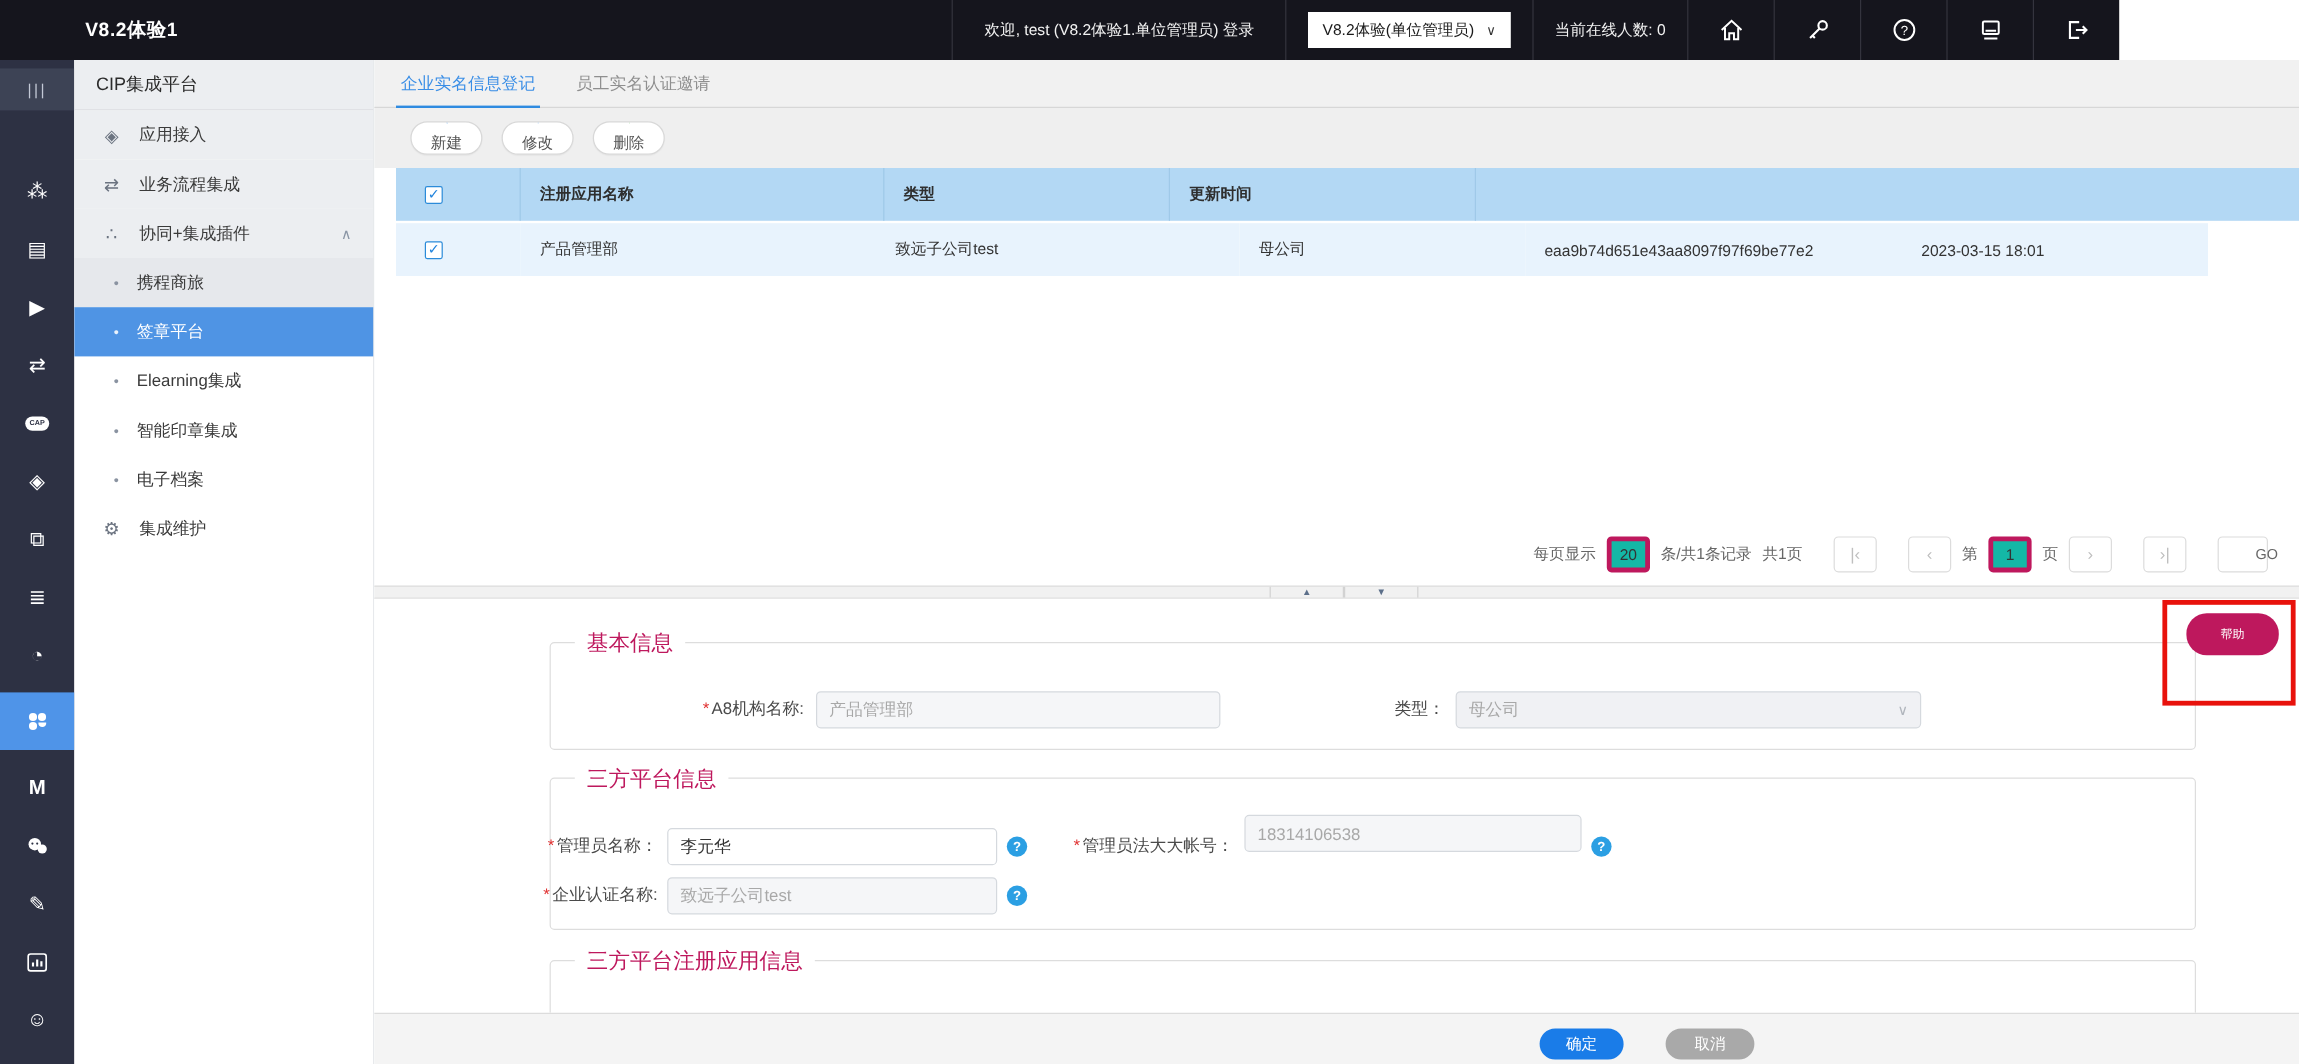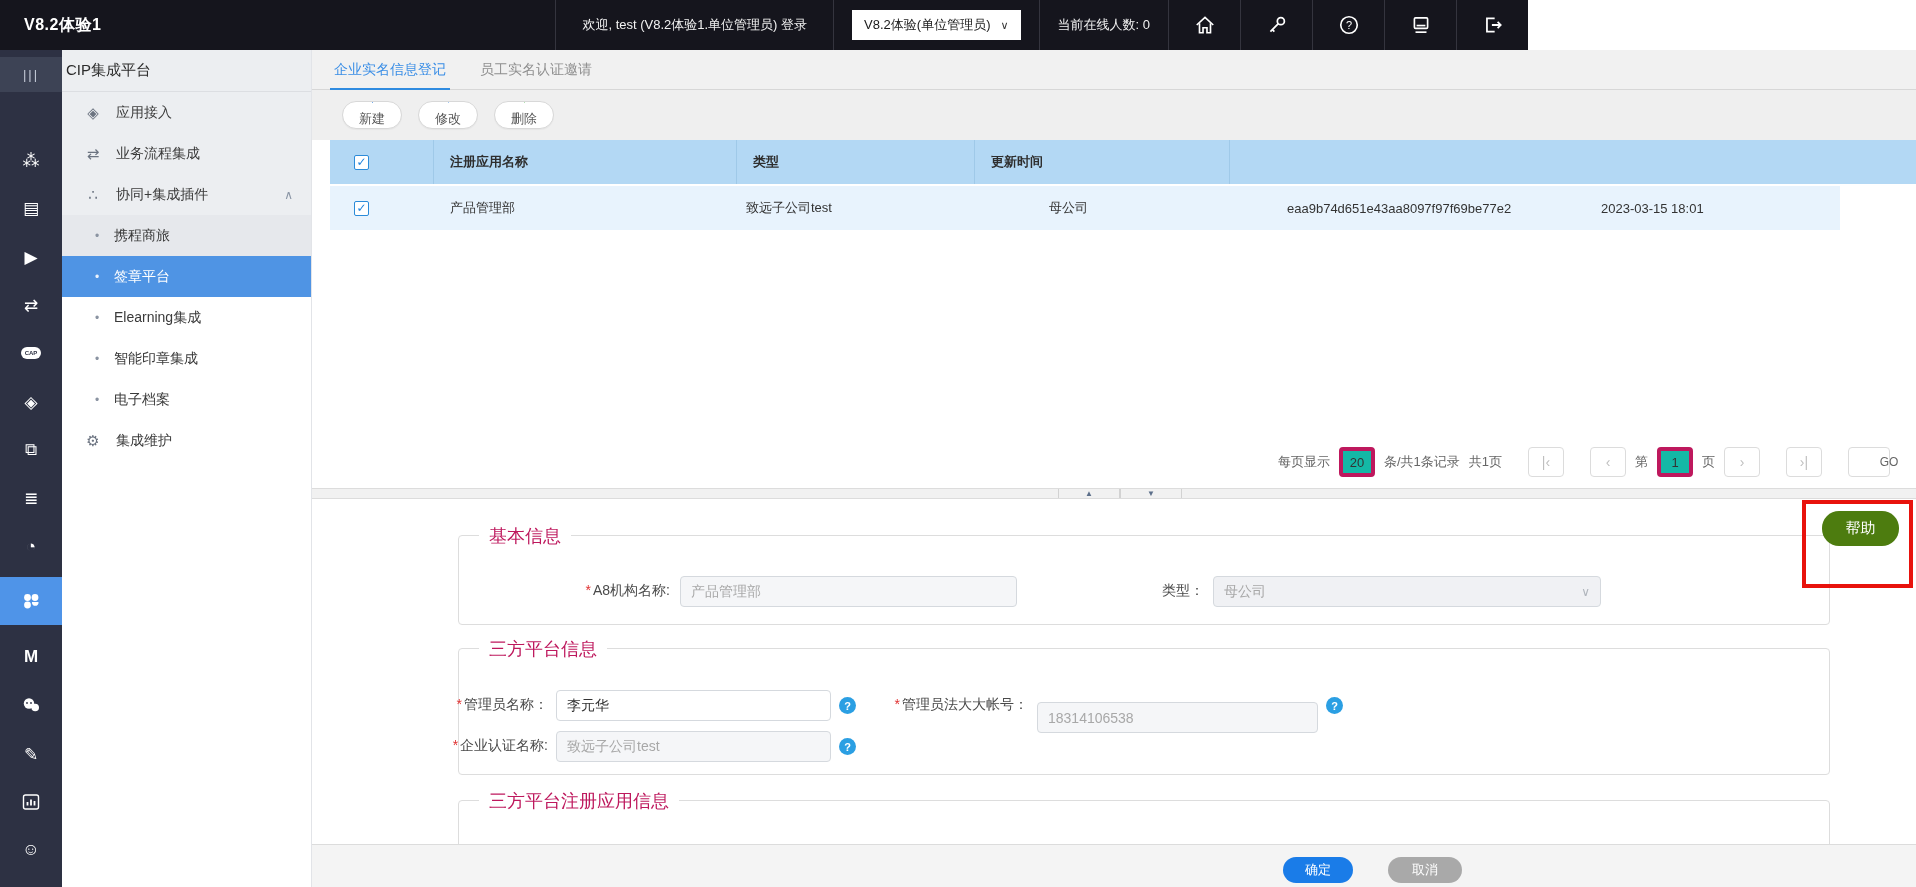--- a/index.html
+++ b/index.html
@@ -1,42 +1,42 @@
 <!DOCTYPE html>
 <html><head>
 <meta charset="utf-8">
 <style>
   * { margin:0; padding:0; box-sizing:border-box; }
   html,body { width:1916px; height:887px; overflow:hidden; }
   body { font-family:"Liberation Sans","DejaVu Sans",sans-serif; font-size:13px; color:#333; background:#fff; }
   .page { position:relative; width:1916px; height:887px; overflow:hidden; background:#fff; }
 
   
-  .topbar { position:absolute; left:0; top:0; width:1528px; height:50px; background:#15151d; display:flex; align-items:center; color:#fff; }
+  .topbar { position:absolute; left:0; top:0; width:1766px; height:50px; background:#15151d; display:flex; align-items:center; color:#fff;padding-left:47px; }
   .app-title { padding-left:24px; font-size:16px; font-weight:bold; letter-spacing:.5px; }
   .topbar-right { position:absolute; right:0; top:0; height:50px; display:flex; align-items:stretch; }
   .tb-cell { display:flex; align-items:center; justify-content:center; border-left:1px solid #34343e; padding:0 18px; }
   .tb-welcome { font-size:13px; color:#f2f2f2; padding:0 26px; }
   .role-select { background:#fff; color:#1a1a1a; height:30px; display:flex; align-items:center; gap:10px; padding:0 12px; font-size:13px; cursor:pointer; }
   .role-select .chev { font-size:11px; color:#333; }
   .tb-online { font-size:13px; color:#f2f2f2; }
   .tb-icon { width:72px; padding:0; cursor:pointer; }
   .tb-icon svg { width:22px; height:22px; }
 
   
   .rail { position:absolute; left:0; top:50px; width:62px; height:837px; background:#2d3143; }
   .rail-burger { position:absolute; left:0; top:7px; width:62px; height:35px; background:#3d4355; color:#c3c9d6; display:flex; align-items:center; justify-content:center; font-size:13px; letter-spacing:2px; cursor:pointer; }
   .rail-ico { position:absolute; left:0; width:62px; height:36px; display:flex; align-items:center; justify-content:center; color:#fff; font-size:17px; cursor:pointer; }
   .rail-ico.sel { background:#4f94e8; }
   .rail-ico svg { width:20px; height:20px; }
   .cap-badge { background:#fff; color:#2d3143; font-size:6px; font-weight:bold; border-radius:6px; padding:3px 4px; line-height:1; }
 
   
   .sidebar { position:absolute; left:62px; top:50px; width:250px; height:837px; background:#fff; border-right:1px solid #e2e4e8; }
-  .sb-title { height:42px; background:#eceef1; display:flex; align-items:center; padding-left:4px; font-size:15px; color:#2b2b2b; border-bottom:1px solid #dcdee2; }
+  .sb-title { height:42px; background:#eceef1; display:flex; align-items:center; padding-left:18px; font-size:15px; color:#2b2b2b; border-bottom:1px solid #dcdee2; }
   .sb-item { height:41px; display:flex; align-items:center; padding-left:22px; gap:14px; font-size:14px; color:#3a3a3a; cursor:pointer; position:relative; }
   .sb-item .ico { width:18px; text-align:center; color:#6b7380; font-size:15px; }
   .sb-item.grp { background:#eceef1; }
   .sb-item.sub { padding-left:30px; gap:12px; }
   .sb-item.sub .dot { color:#8a93a1; font-size:12px; width:10px; text-align:center; }
   .sb-item.sub.grey { background:#e6e8ec; }
   .sb-item.sel { background:#4f94e4; color:#fff; }
   .sb-item.sel .dot { color:#eaf2fc; }
   .sb-chevron { position:absolute; right:18px; color:#8a95a5; font-size:12px; }
 
@@ -80,21 +80,21 @@
   .frm-label { position:absolute; text-align:right; font-size:14px; color:#4a4a4a; }
   .req { color:#e03131; margin-right:2px; }
   .frm-input { position:absolute; height:31px; border:1px solid #d5d9de; border-radius:4px; background:#f5f6f8; color:#a8a8a8; font-size:14px; padding:0 10px; font-family:inherit; }
   .frm-input.editable { background:#fff; color:#333; }
   .frm-select { position:absolute; height:31px; border:1px solid #d5d9de; border-radius:4px; background:#f0f1f4; color:#a8a8a8; font-size:14px; display:flex; align-items:center; padding:0 10px; justify-content:space-between; }
   .frm-select .chev { color:#b0b5bc; font-size:12px; }
   .qicon { position:absolute; width:17px; height:17px; border-radius:50%; background:#2b9fe3; color:#fff; font-size:11px; font-weight:bold; display:flex; align-items:center; justify-content:center; cursor:pointer; }
 
   
   .help-box { position:absolute; left:1802px; top:500px; width:111px; height:88px; border:4px solid #e8120c; z-index:5; }
-  .help-btn { position:absolute; left:1822px; top:511px; width:77px; height:35px; background:#4d7c0f; border:none; border-radius:17px; color:#fff; font-size:15px; cursor:pointer; z-index:6; font-family:inherit; }
+  .help-btn { position:absolute; left:1822px; top:511px; width:77px; height:35px; background:#be185d; border:none; border-radius:17px; color:#fff; font-size:10px; cursor:pointer; z-index:6; font-family:inherit; }
 
   
   .footer { position:absolute; left:312px; top:844px; width:1604px; height:43px; background:#f4f4f4; border-top:1px solid #dcdcdc; }
   .btn { position:absolute; top:12px; height:26px; border:none; border-radius:13px; color:#fff; font-size:13px; cursor:pointer; font-family:inherit; }
   .btn-ok { left:971px; width:70px; background:#1a7ce8; }
   .btn-cancel { left:1076px; width:74px; background:#a9a9a9; }
 </style>
 </head>
 <body>
 
@@ -330,21 +330,21 @@
     </div>
     <div class="frm-label" style="left:126px;top:197px;width:110px">
       <span class="req">*</span><span>管理员名称：</span>
     </div>
     <input class="frm-input editable" style="left: 244px; top: 191px; width: 275px;" value="李元华">
     <div class="qicon" style="left:527px;top:198px">?</div>
 
     <div class="frm-label" style="left:568px;top:197px;width:148px">
       <span class="req">*</span><span>管理员法大大帐号：</span>
     </div>
-    <input class="frm-input" style="left: 725px; top: 203px; width: 281px;" disabled="" value="18314106538">
+    <input class="frm-input" style="left: 725px; top: 180px; width: 281px;" disabled="" value="18314106538">
     <div class="qicon" style="left:1014px;top:198px">?</div>
 
     <div class="frm-label" style="left:126px;top:238px;width:110px">
       <span class="req">*</span><span>企业认证名称:</span>
     </div>
     <input class="frm-input" style="left: 244px; top: 232px; width: 275px;" disabled="" value="致远子公司test">
     <div class="qicon" style="left:527px;top:239px">?</div>
 
     <div class="fieldset" style="top:301px;height:60px">
       <div class="legend">三方平台注册应用信息</div>

